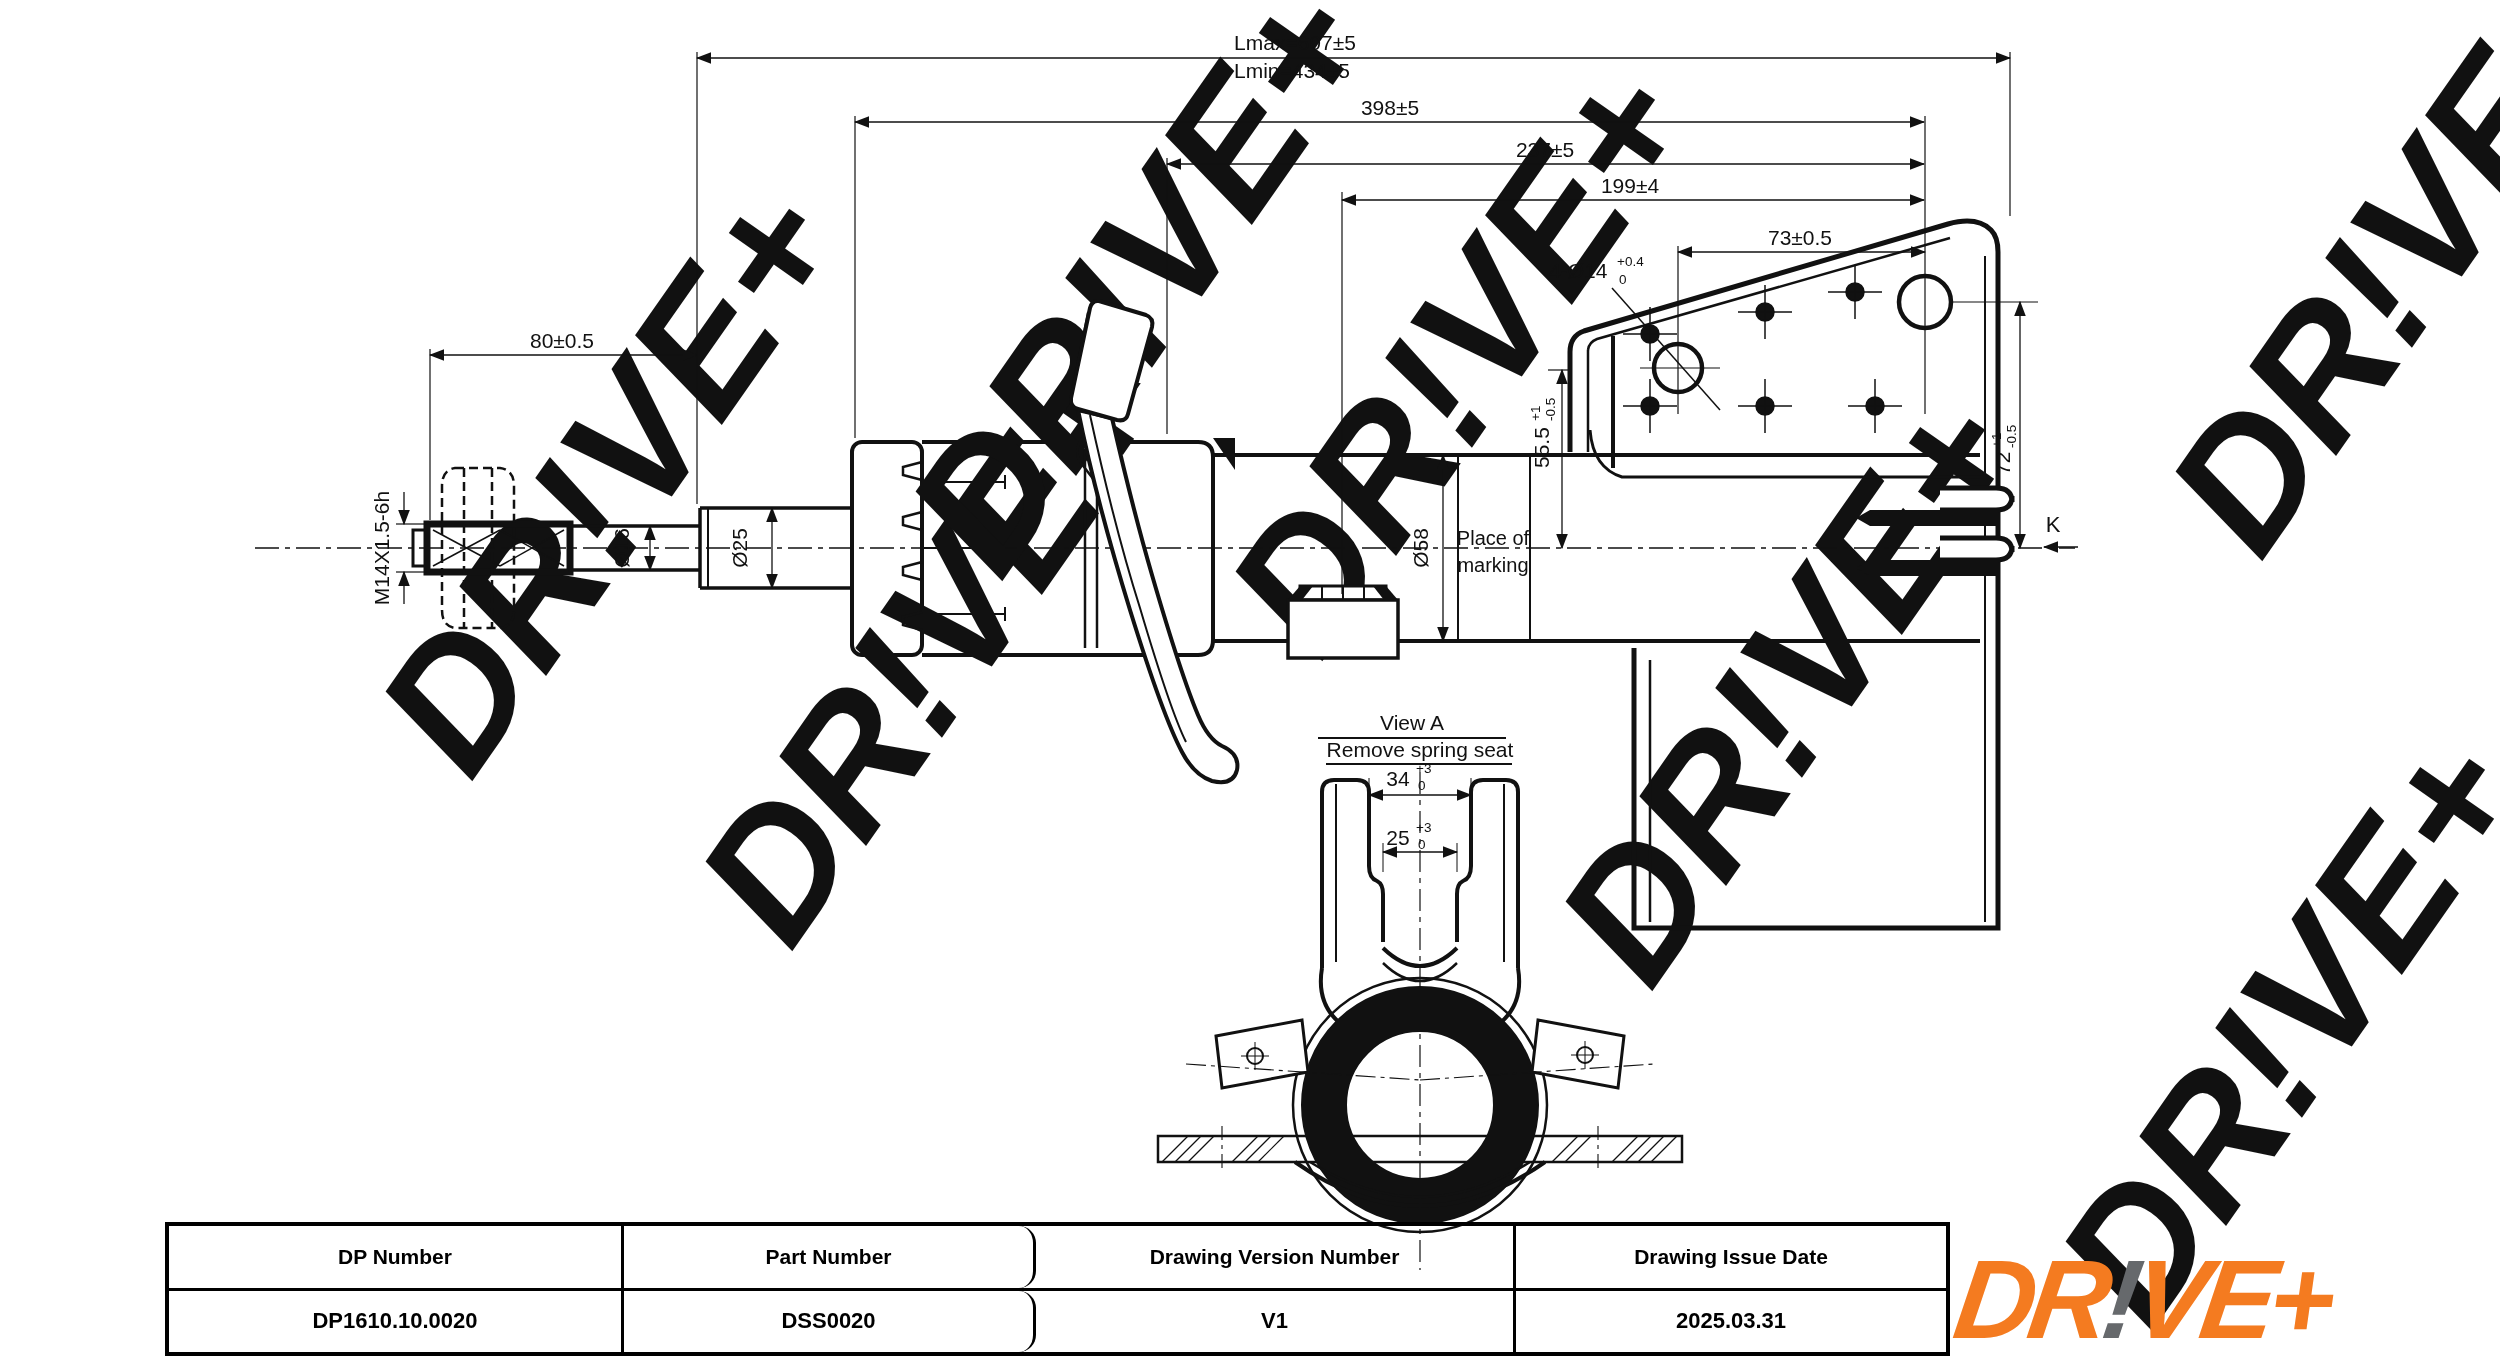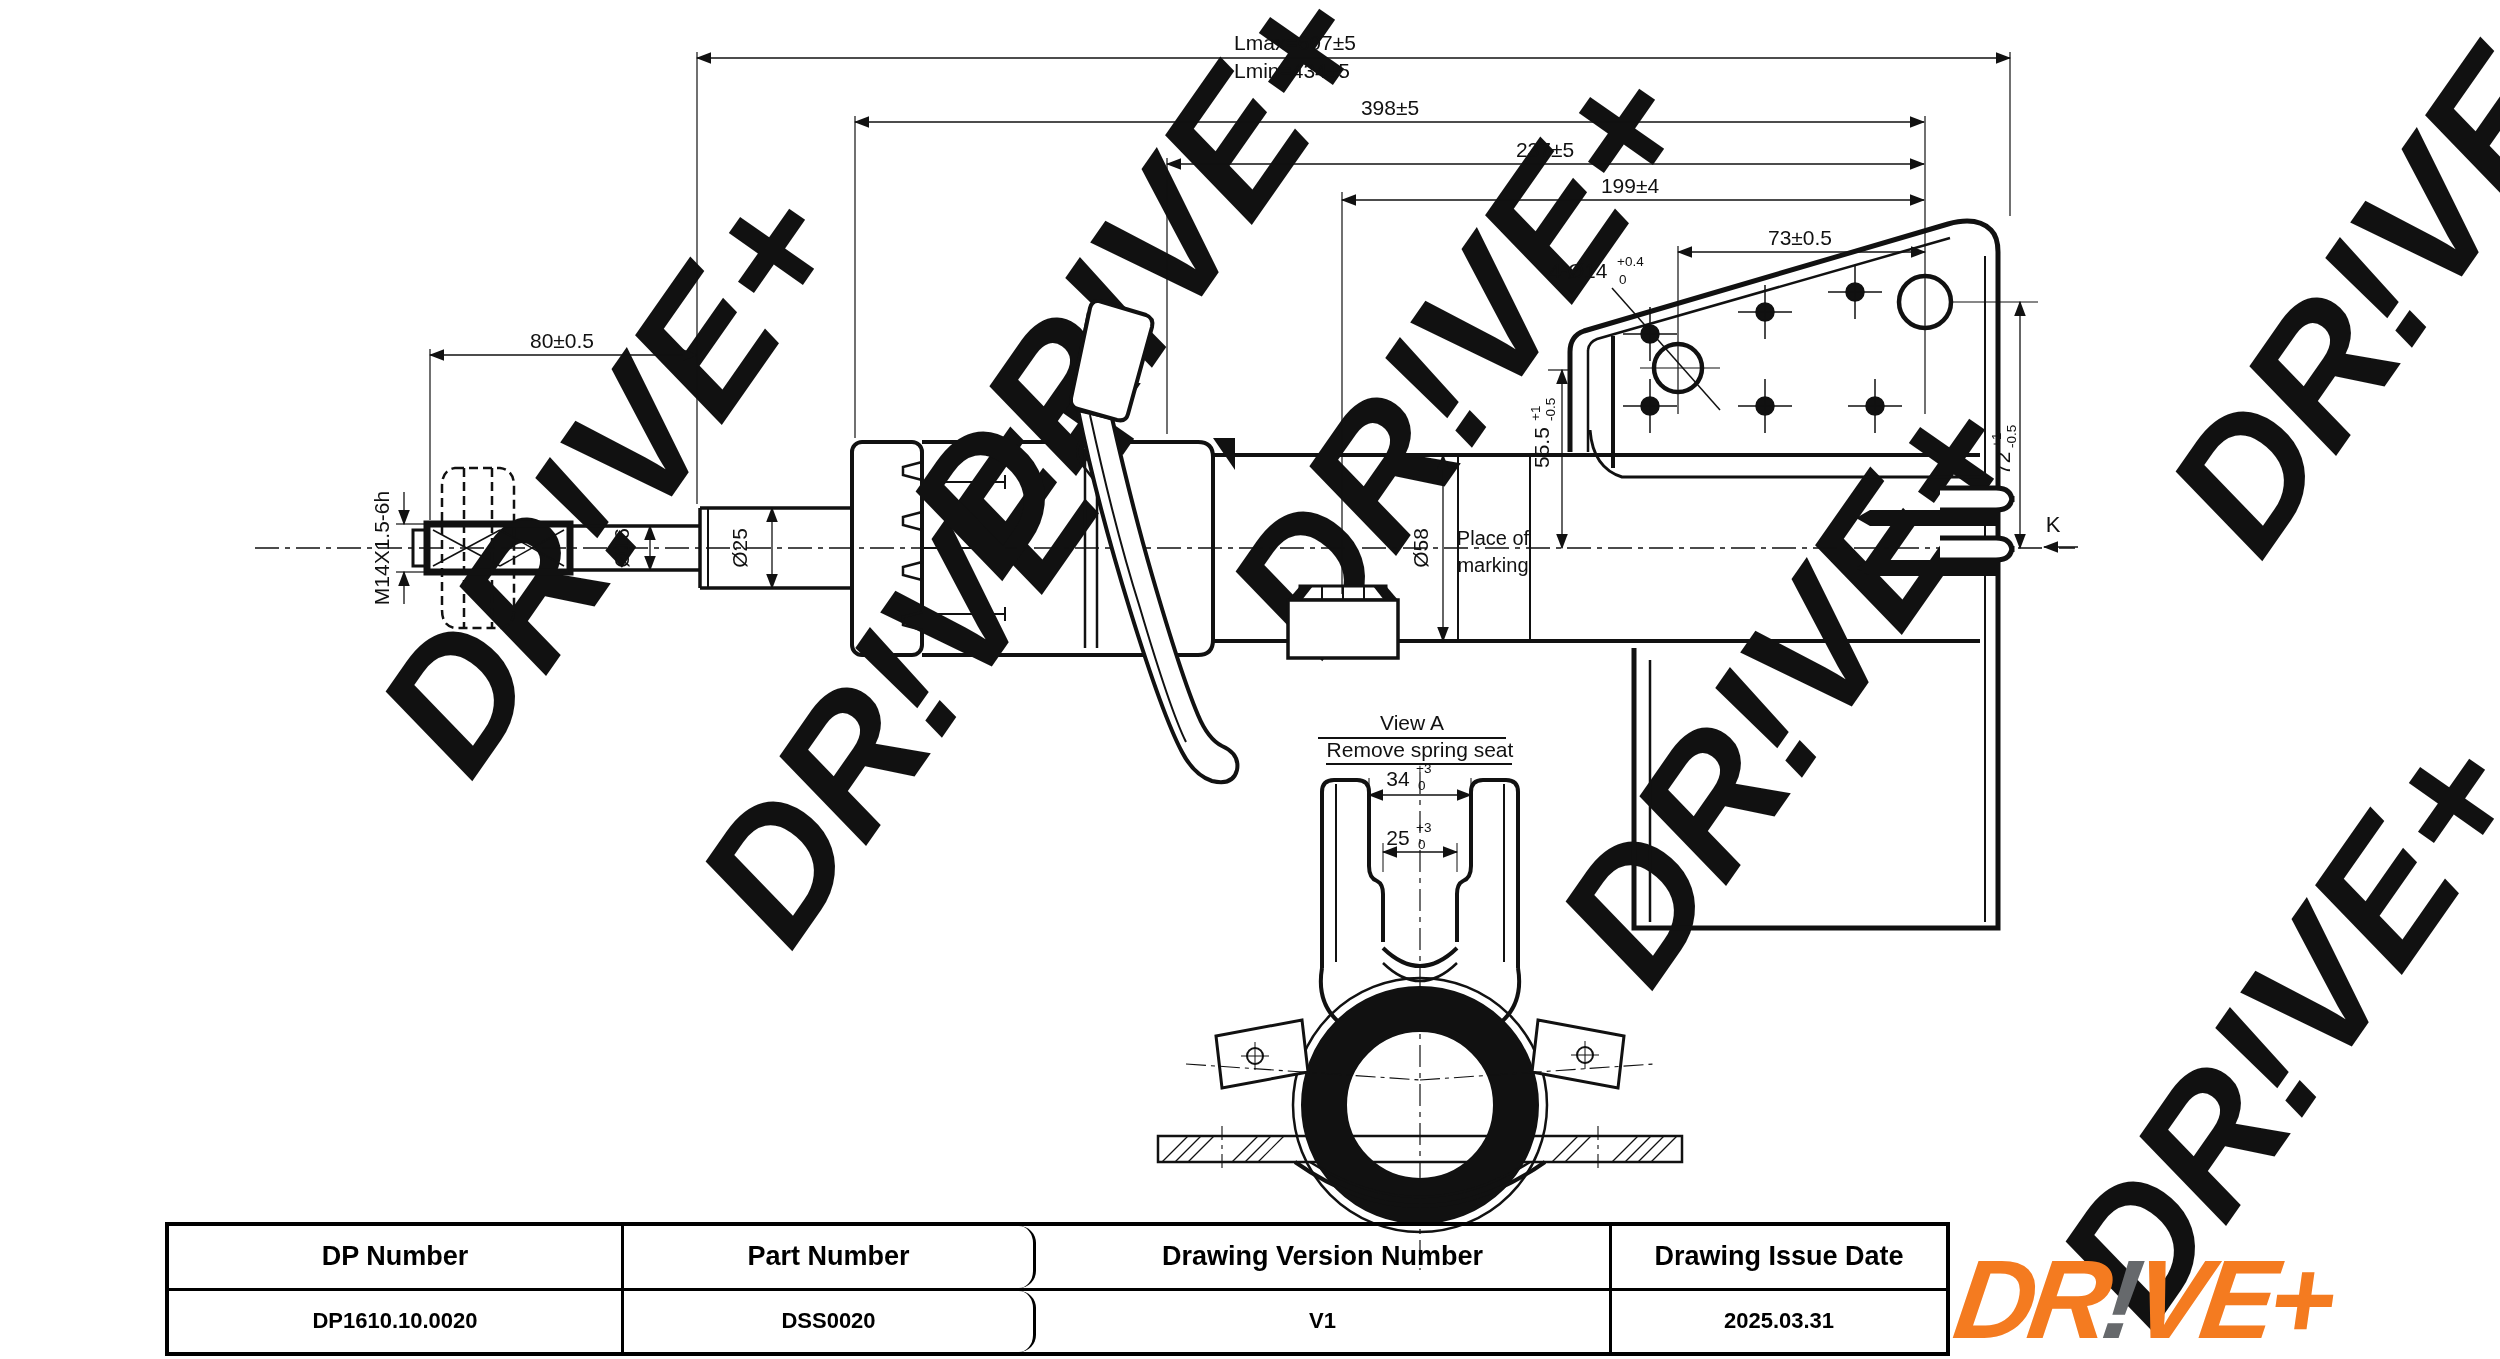--- a/index.html
+++ b/index.html
@@ -9,23 +9,23 @@
   svg text{font-family:"Liberation Sans",sans-serif;fill:#111;}
   .dim{font-size:21px;}
   .dim-sm{font-size:13.5px;}
   .note{font-size:20px;}
   
   #titleblock{position:absolute;left:165px;top:1222px;width:1785px;height:134px;
               border:4px solid #000;box-sizing:border-box;display:flex;flex-direction:column;}
   .tb-row{display:flex;flex:1;}
   .tb-row.hdr{border-bottom:3px solid #000;}
   .tb-cell{display:flex;align-items:center;justify-content:center;border-right:3px solid #000;
-           font-weight:bold;font-size:27px;color:#000;box-sizing:border-box;}
+           font-weight:bold;font-size:21px;color:#000;box-sizing:border-box;}
   .tb-cell:last-child{border-right:none;}
-  .c0{width:455px;} .c1{width:412px;border-radius:17px;} .c2{width:576px;} .c3{flex:1;text-align:center;}
+  .c0{width:455px;} .c1{width:412px;border-radius:17px;} .c2{width:480px;} .c3{flex:1;text-align:center;}
   .tb-row.val .tb-cell{font-size:22px;}
   
   #logo{position:absolute;left:1956px;top:1244px;width:540px;height:112px;
         display:flex;align-items:center;justify-content:flex-start;
         font-weight:bold;font-style:italic;font-size:112px;letter-spacing:-7px;
         transform:skewX(-8deg);white-space:nowrap;line-height:1;}
   #logo span{display:inline-block;}
 </style>
 </head>
 <body>

